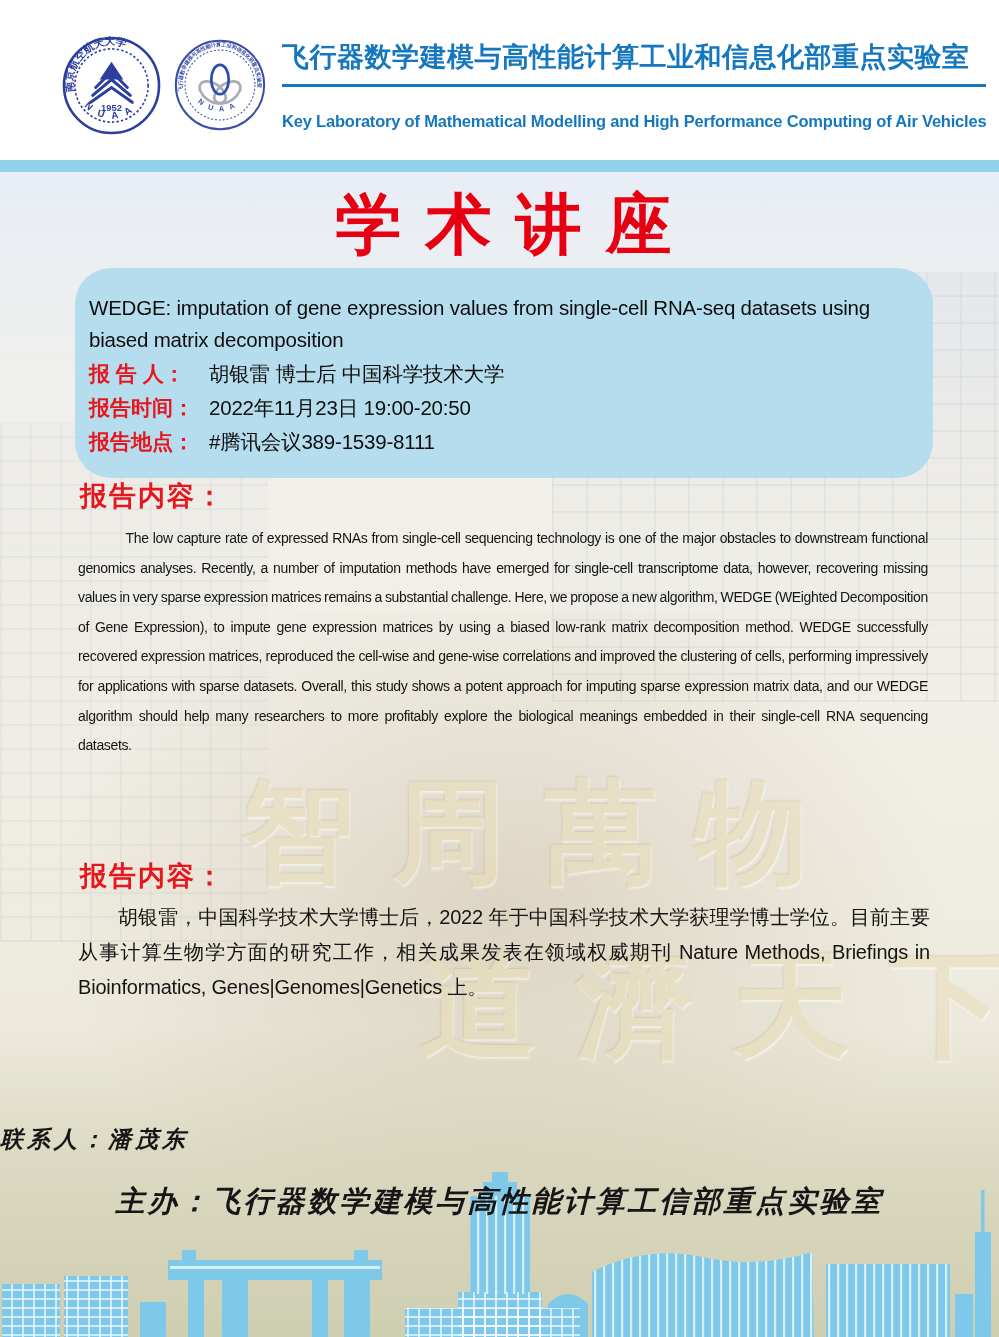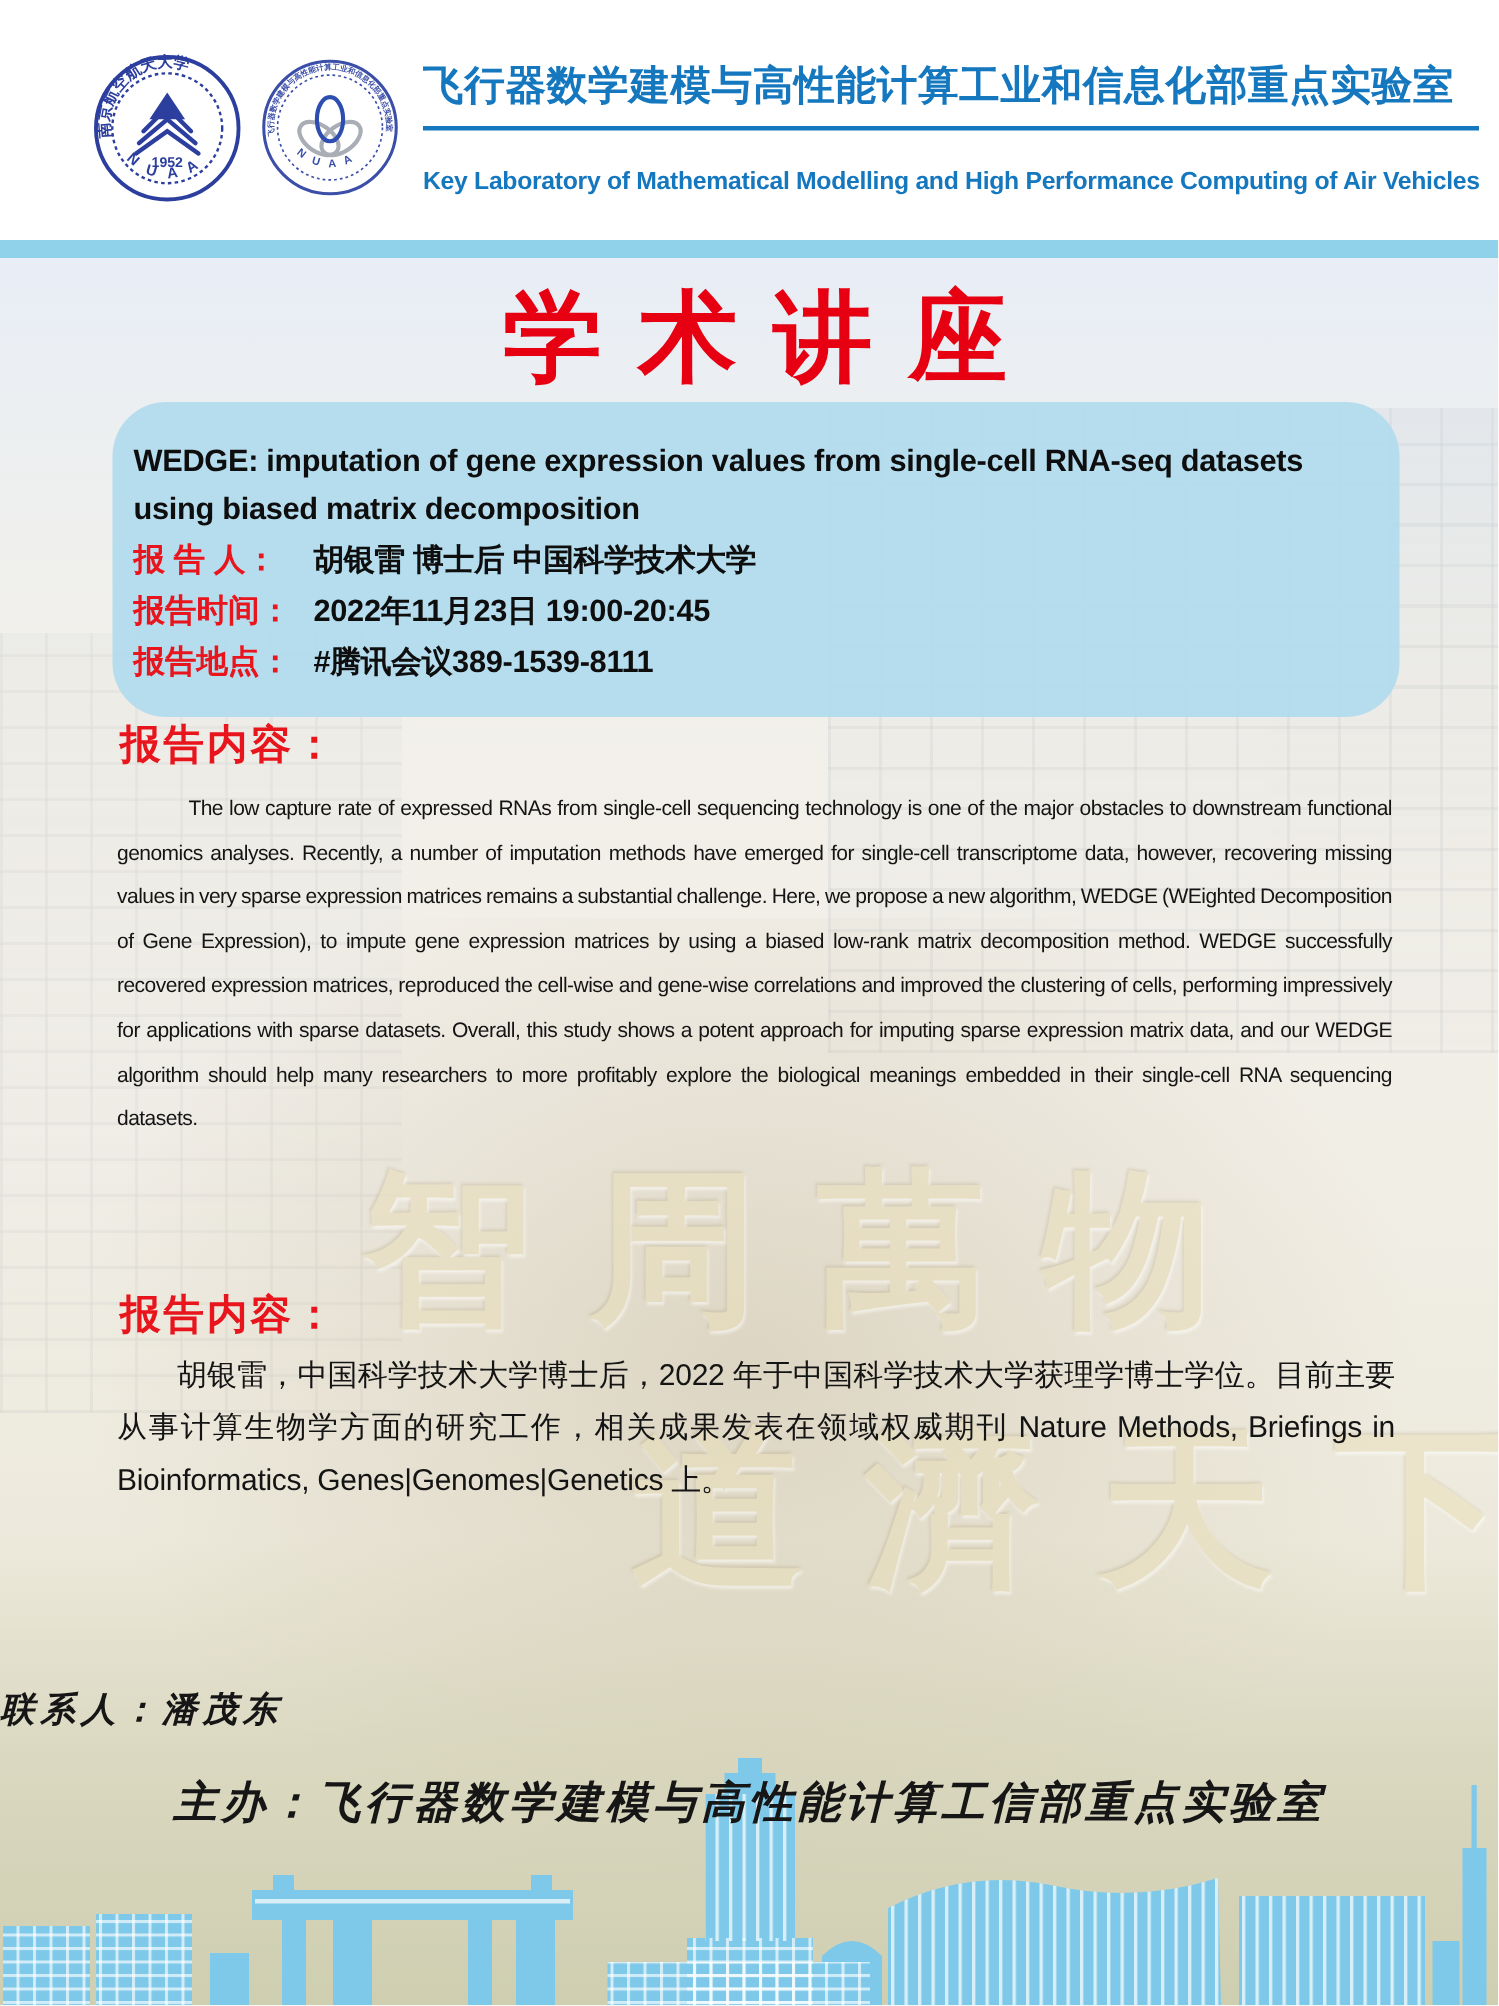--- a/index.html
+++ b/index.html
@@ -51,21 +51,21 @@
 
   
   .content{position:absolute;inset:0;z-index:2;}
   .banner-title{position:absolute;top:8px;left:0;width:100%;text-align:center;
     font-size:66px;font-weight:800;color:var(--red);letter-spacing:24px;padding-left:32px;}
   .infobox{position:absolute;top:96px;left:75px;width:858px;border-radius:36px;
     background:var(--infobox);padding:22px 22px 18px 14px;}
   .info-row{display:flex;margin:2px 0;}
   .info-label{flex:0 0 120px;font-size:21px;font-weight:800;color:var(--label-red);
     line-height:32px;white-space:nowrap;}
-  .info-value{font-size:20.5px;font-weight:700;color:#0e0e0e;line-height:32px;letter-spacing:-.2px;}
+  .info-value{font-size:20.5px;font-weight:400;color:#0e0e0e;line-height:32px;letter-spacing:-.2px;}
   .sec-heading{position:absolute;left:80px;font-size:27px;font-weight:800;color:var(--label-red);letter-spacing:2px;}
   .h-content{top:306px;}
   .h-bio{top:686px;}
   .abstract{position:absolute;top:352px;left:78px;width:850px;
     font-size:14px;line-height:29.6px;color:var(--ink);text-align:justify;
     text-indent:3.4em;letter-spacing:-.35px;word-spacing:-.5px;}
   .bio-text{position:absolute;top:728px;left:78px;width:852px;
     font-size:20px;line-height:35px;color:var(--ink);text-align:justify;text-indent:2em;letter-spacing:-.2px;}
   .footer{position:absolute;top:952px;left:0;width:999px;
     font-family:"DejaVu Serif",serif;font-style:italic;font-weight:700;color:#161616;}
@@ -199,21 +199,21 @@
       <div class="infobox">
         <div class="info-row">
           <span class="info-value">WEDGE: imputation of gene expression values from single-cell RNA-seq datasets using biased matrix decomposition</span>
         </div>
         <div class="info-row">
           <span class="info-label">报 告 人：</span>
           <span class="info-value">胡银雷 博士后 中国科学技术大学</span>
         </div>
         <div class="info-row">
           <span class="info-label">报告时间：</span>
-          <span class="info-value">2022年11月23日  19:00-20:45</span>
+          <span class="info-value">2022年11月23日  19:00-20:50</span>
         </div>
         <div class="info-row">
           <span class="info-label">报告地点：</span>
           <span class="info-value">#腾讯会议389-1539-8111</span>
         </div>
       </div>
 
       <div class="sec-heading h-content">报告内容：</div>
       <div class="abstract">The low capture rate of expressed RNAs from single-cell sequencing technology is one of the major obstacles to downstream functional genomics analyses. Recently, a number of imputation methods have emerged for single-cell transcriptome data, however, recovering missing values in very sparse expression matrices remains a substantial challenge. Here, we propose a new algorithm, WEDGE (WEighted Decomposition of Gene Expression), to impute gene expression matrices by using a biased low-rank matrix decomposition method. WEDGE successfully recovered expression matrices, reproduced the cell-wise and gene-wise correlations and improved the clustering of cells, performing impressively for applications with sparse datasets. Overall, this study shows a potent approach for imputing sparse expression matrix data, and our WEDGE algorithm should help many researchers to more profitably explore the biological meanings embedded in their single-cell RNA sequencing datasets.</div>
 

